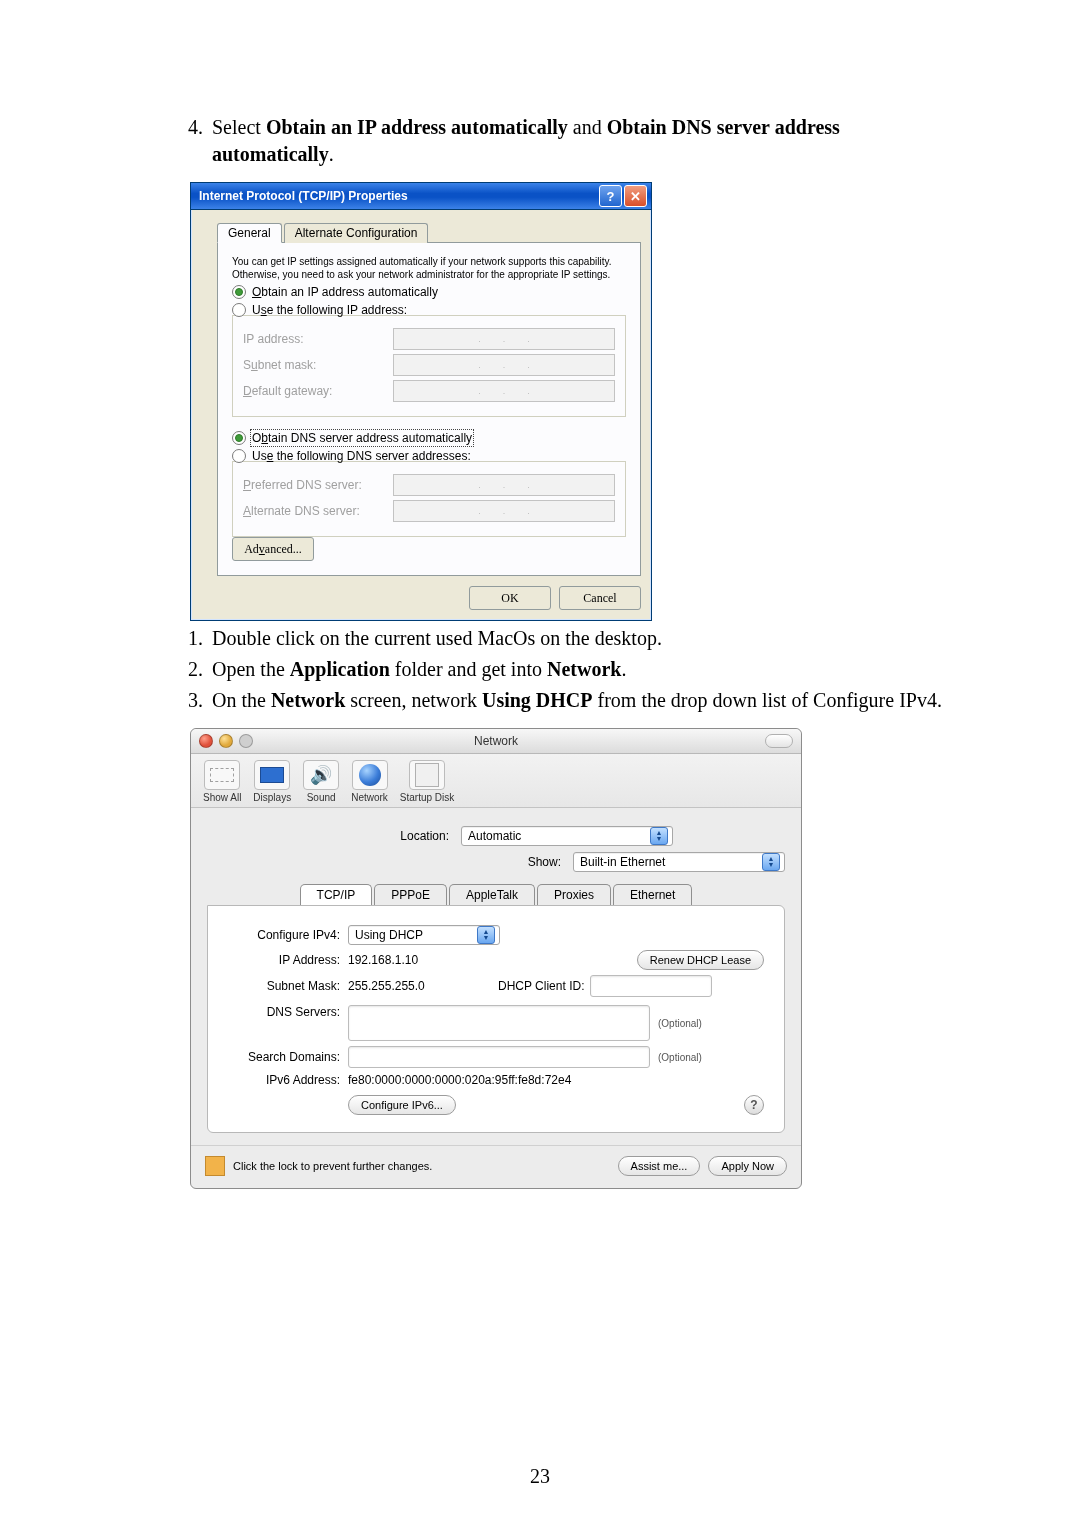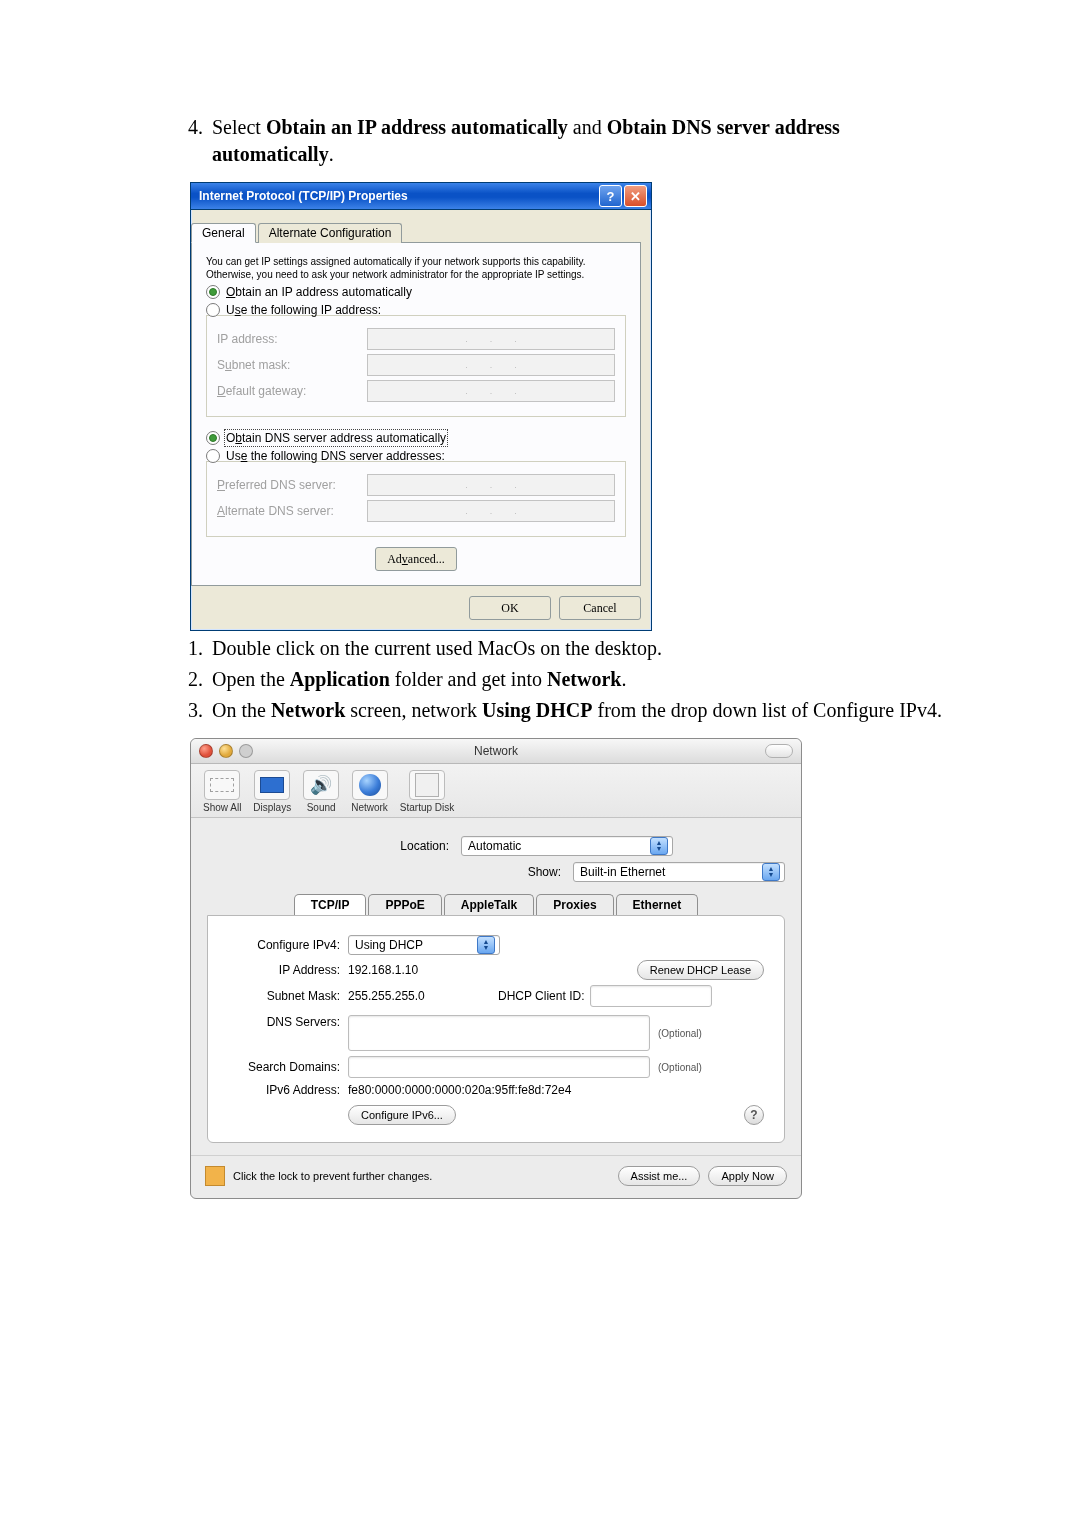--- a/index.html
+++ b/index.html
@@ -68,21 +68,21 @@
     border-bottom:1px solid #003c74;
   }
   .xp-title .spacer{flex:1}
   .xp-title .tbtn{
     width:21px;height:20px;border:1px solid #fff;border-radius:3px;
     display:flex;align-items:center;justify-content:center;margin-left:2px;
     font-family:Arial;font-weight:700;font-size:13px;
   }
   .xp-title .help{background:linear-gradient(#6fa3ee,#2166cf);color:#fff}
   .xp-title .close{background:linear-gradient(#f19d7f,#d94f2a);color:#fff}
-  .xp-body{padding:8px 10px 10px 0}
+  .xp-body{padding:8px 10px 10px 26px}
   .xp-tabs{display:flex;margin-top:4px}
   .xp-tab{
     border:1px solid #919b9c;border-bottom:none;border-radius:3px 3px 0 0;
     padding:2px 10px;background:#ece9d8;position:relative;top:1px;
     margin-right:2px;font-size:12px;
   }
   .xp-tab.active{background:#fcfcfe;border-bottom:1px solid #fcfcfe}
   .xp-panel{
     border:1px solid #919b9c;background:#fcfcfe;padding:12px 14px 14px 14px;
   }
@@ -104,21 +104,21 @@
     flex:1;height:20px;border:1px solid #c3c3c3;background:#f2f2f2;
     display:flex;align-items:center;justify-content:center;gap:22px;color:#bcbcbc;
     font-size:9px;
   }
   .dotted-focus{outline:1px dotted #444;outline-offset:1px}
   .xp-btn{
     border:1px solid #919b9c;background:#ece9d8;min-width:82px;height:24px;
     font-family:Tahoma;font-size:12px;border-radius:3px;
   }
   .xp-actions{display:flex;justify-content:flex-end;gap:8px;margin-top:10px}
-  .xp-adv{display:flex;justify-content:center;margin-top:10px}
+  .xp-adv{display:flex;justify-content:flex-start;}
 
   
   .mac-window{
     width:610px;margin:10px 0 0 60px;border:1px solid #8c8c8c;border-radius:6px;
     font-family:"Lucida Grande","Helvetica Neue",Arial,sans-serif;font-size:12px;
     background:#ececec;color:#000;box-shadow:0 1px 0 #fff inset;
   }
   .mac-titlebar{
     height:24px;background:linear-gradient(#f7f7f7,#dcdcdc);
     border-bottom:1px solid #b8b8b8;border-radius:6px 6px 0 0;
@@ -153,21 +153,21 @@
   }
   .mac-select.small{min-width:140px}
   .mac-select .grow{flex:1}
   .mac-stepper{
     width:16px;height:16px;margin-left:4px;border-radius:3px;
     background:linear-gradient(#c3e0ff,#6aa7f0);border:1px solid #3e78c7;
     display:flex;flex-direction:column;align-items:center;justify-content:center;
     color:#154a90;font-size:7px;line-height:6px;
   }
   .mac-subtabs{
-    display:flex;justify-content:center;margin:12px 0 0 0;font-size:12px;font-weight:bold;
+    display:flex;justify-content:center;margin:12px 0 0 0;font-size:12px;
   }
   .mac-subtab{
     border:1px solid #8f8f8f;border-bottom:none;border-radius:5px 5px 0 0;
     padding:3px 16px;background:#ececec;margin:0 1px;color:#000;
   }
   .mac-subtab.active{background:#fff}
   .mac-pane{
     border:1px solid #b8b8b8;border-radius:0 6px 6px 6px;background:#fff;
     padding:14px 20px 12px 14px;
   }
@@ -429,13 +429,14 @@
     </div>
 
     <div class="mac-footer">
       <span class="mac-lock"></span>
       <span style="flex:1">Click the lock to prevent further changes.</span>
       <button class="mac-btn"><span>Assist me...</span></button>
       <button class="mac-btn"><span>Apply Now</span></button>
     </div>
   </div>
 
+  <div class="page-num">23</div>
 </div>
 
 </body></html>

